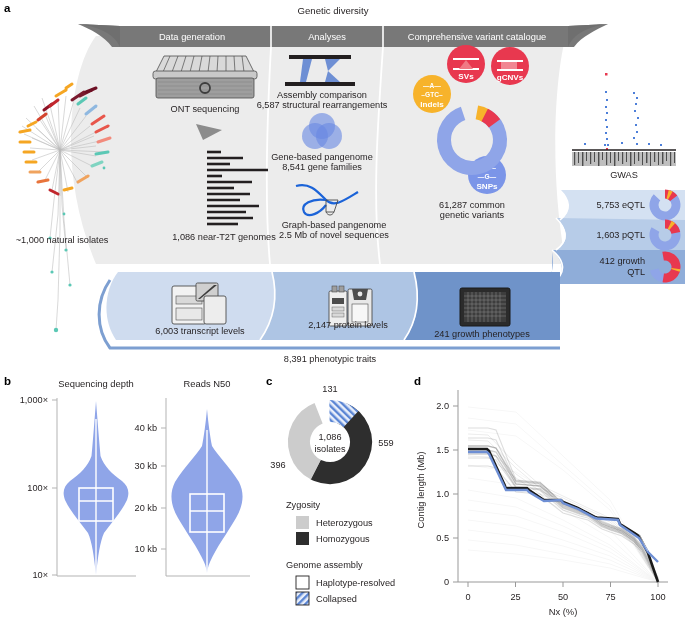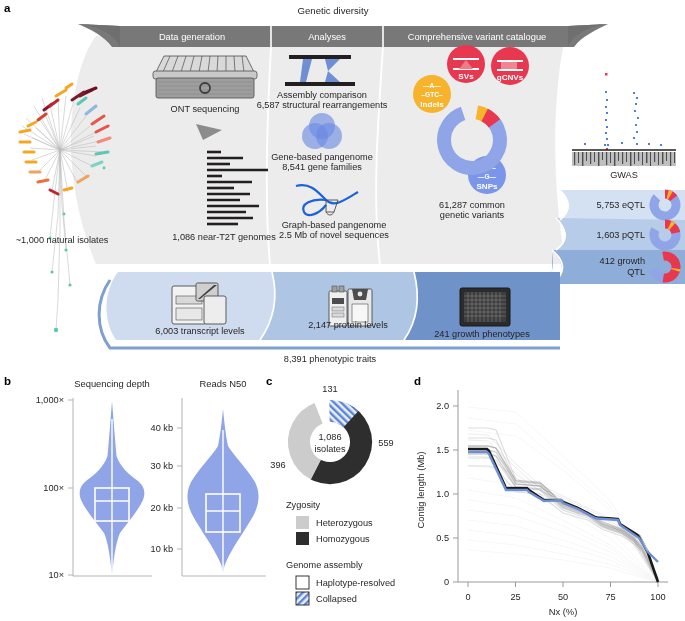--- a/index.html
+++ b/index.html
@@ -1,21 +1,21 @@
 <!DOCTYPE html>
 <html><head>
 <meta charset="utf-8">
 <style>
   html,body{margin:0;padding:0;background:#ffffff;}
   body{width:685px;height:621px;position:relative;overflow:hidden;
        font-family:"Liberation Sans",sans-serif;color:#231f20;}
   .panel-letter{position:absolute;font-weight:bold;font-size:11.5px;color:#000;}
   svg{display:block;}
   #fig-a{position:absolute;left:0;top:0;width:685px;height:370px;}
-  #panel-b{position:absolute;left:16px;top:370px;width:262px;height:251px;text-decoration:underline;}
+  #panel-b{position:absolute;left:0;top:370px;width:262px;height:251px;text-decoration:underline;}
   #panel-c{position:absolute;left:262px;top:370px;width:148px;height:251px;}
   #panel-d{position:absolute;left:410px;top:370px;width:275px;height:251px;}
   .tick{font-size:9.2px;fill:#231f20;font-family:"Liberation Sans",sans-serif;}
   .axtitle{font-size:9.4px;fill:#231f20;font-family:"Liberation Sans",sans-serif;}
   .chtitle{font-size:9.4px;fill:#231f20;font-family:"Liberation Sans",sans-serif;}
   .lgd{font-size:9.2px;fill:#231f20;font-family:"Liberation Sans",sans-serif;}
   .banner-txt{font-size:9.3px;fill:#ffffff;font-family:"Liberation Sans",sans-serif;}
   .chip-txt{font-size:8.1px;fill:#ffffff;font-family:"Liberation Sans",sans-serif;font-weight:bold;}
   .chip-small{font-size:6.6px;fill:#ffffff;font-family:"Liberation Sans",sans-serif;font-weight:bold;}
   .fig-txt{font-size:9.2px;fill:#231f20;font-family:"Liberation Sans",sans-serif;}

